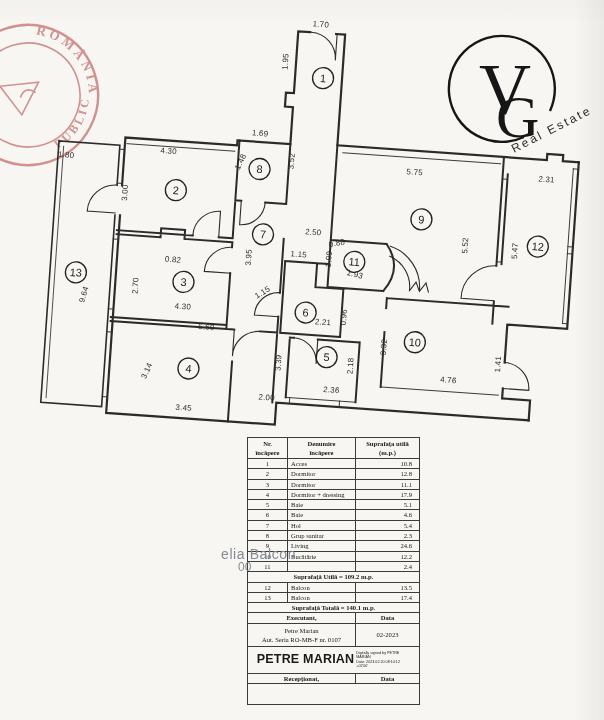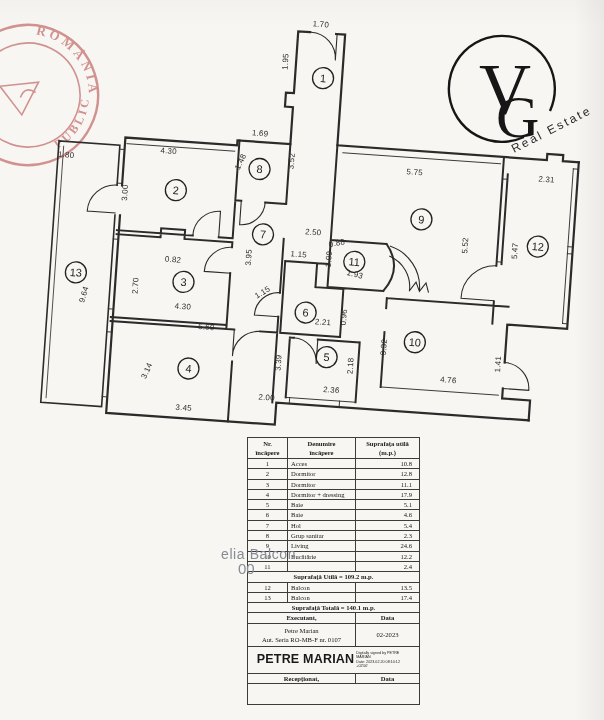--- a/index.html
+++ b/index.html
@@ -25,21 +25,21 @@
   .ftable tr.sig td{height:26px;}
   .bigsig{font-family:"Liberation Sans",sans-serif;font-weight:bold;font-size:12.5px;
           letter-spacing:.2px;vertical-align:middle;}
   .signote{display:inline-block;width:54px;margin-left:2px;font-family:"Liberation Sans",sans-serif;
            font-size:3.7px;line-height:4.4px;text-align:left;vertical-align:middle;color:#222;
            white-space:normal;}
   .ftable tr.empty td{height:20px;}
   
   .wm{position:absolute;font-family:"Liberation Sans",sans-serif;color:#868c96;z-index:3;}
   .wm1{left:221px;top:546px;font-size:14px;letter-spacing:.6px;}
-  .wm2{left:238px;top:560px;font-size:15px;}
+  .wm2{left:238px;top:560px;font-size:12px;}
 </style>
 </head>
 <body>
 
 <div class="page">
 
   <svg width="604" height="450" viewBox="0 0 604 450" style="position:absolute;left:0;top:0;z-index:1">
 
     <g opacity="0.55" stroke="#b34040" fill="none" transform="rotate(-18 28 95)">
       <circle cx="28" cy="95" r="70" stroke-width="2.4"></circle>

